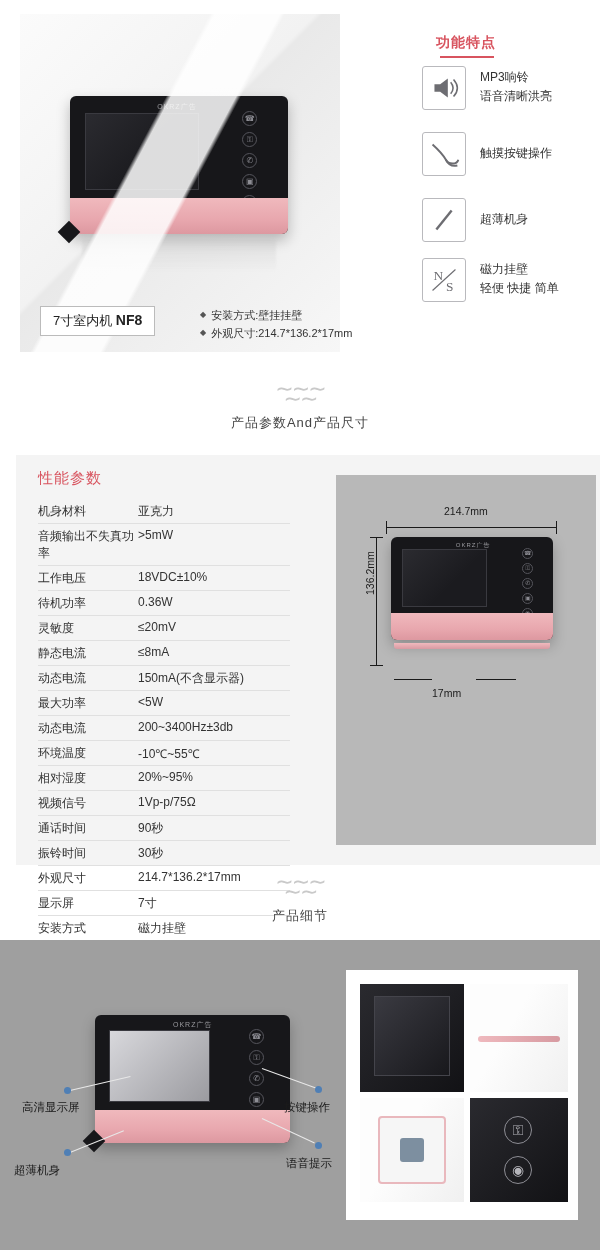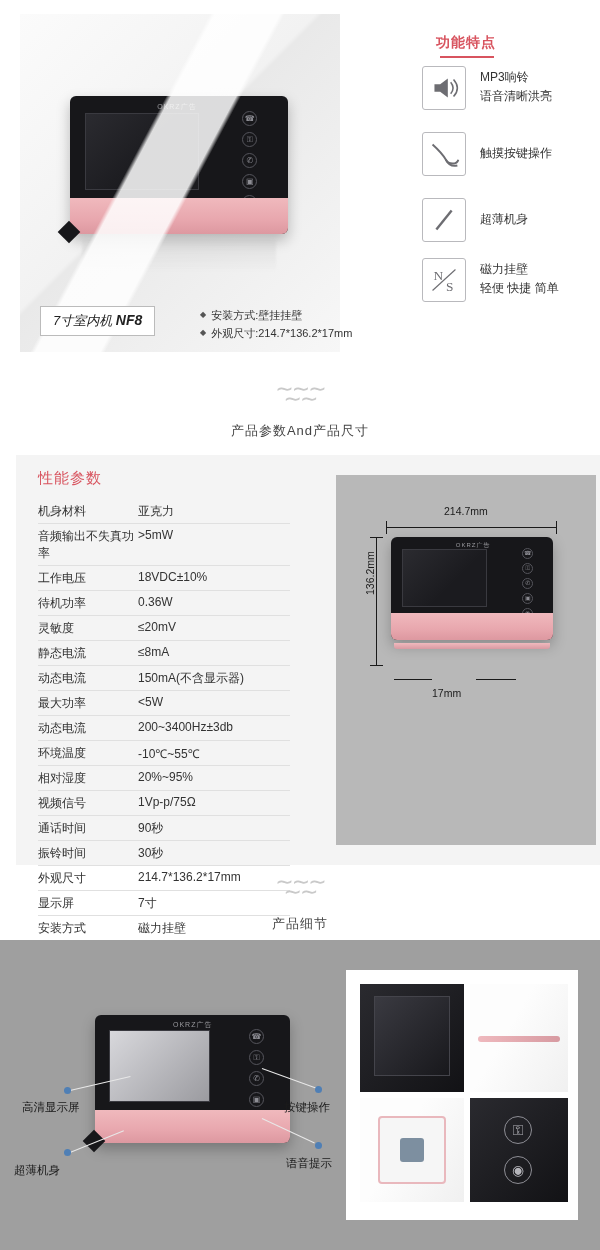--- a/index.html
+++ b/index.html
@@ -53,21 +53,21 @@
     color:#8d8d94; font-size:8px; line-height:13px; text-align:center;
   }
   .device .tip {
     position:absolute; left:-9px; bottom:-6px; width:16px; height:16px;
     background:#17171a; transform:rotate(45deg);
   }
 
   .hero-caption {
     position:absolute; left:40px; top:306px;
     border:1px solid #bbb; padding:5px 12px; background:#fff;
-    font-size:13px; color:#222;font-style:italic;
+    font-size:13px; color:#222;
   }
   .hero-caption b { font-size:14px; }
   .hero-specs { position:absolute; left:200px; top:306px; font-size:11px; color:#333; line-height:17px; }
   .hero-specs div:before { content:"\25C6"; color:#555; font-size:8px; margin-right:5px; vertical-align:2px; }
 
   
   .big-arrow { position:absolute; left:368px; top:140px; width:30px; height:70px; }
 
   
   .feat-title {
@@ -78,21 +78,21 @@
   .feat-box {
     position:absolute; left:0; top:0; width:44px; height:44px;
     border:1px solid #b9b9bd; border-radius:3px; background:#fff;
   }
   .feat-text { position:absolute; left:58px; top:2px; font-size:12px; color:#333; line-height:19px; }
 
   
   .divider { position:absolute; left:0; width:600px; text-align:center; }
   .chev { color:#c9c9c9; font-size:22px; line-height:14px; letter-spacing:-2px; }
   .chev div { font-family:"DejaVu Sans", sans-serif; }
-  .divider .dtitle { font-size:13px; color:#444; margin-top:16px; letter-spacing:1px; }
+  .divider .dtitle { font-size:13px; color:#444; margin-top:8px; letter-spacing:1px; }
 
   
   .params { position:absolute; left:16px; top:455px; width:600px; height:410px; background:#f4f4f4; }
   .params-title { position:absolute; left:22px; top:14px; font-size:15px; color:#d8545f; letter-spacing:1px; }
   .ptable { position:absolute; left:22px; top:44px; width:252px; font-size:12px; color:#333; }
   .ptable .row { display:flex; border-bottom:1px solid #e0e0e0; padding:3.5px 0; }
   .ptable .k { width:100px; color:#333; }
   .ptable .v { flex:1; color:#333; }
 
   .dimbox { position:absolute; left:320px; top:20px; width:260px; height:370px; background:#b8b8b8; }

